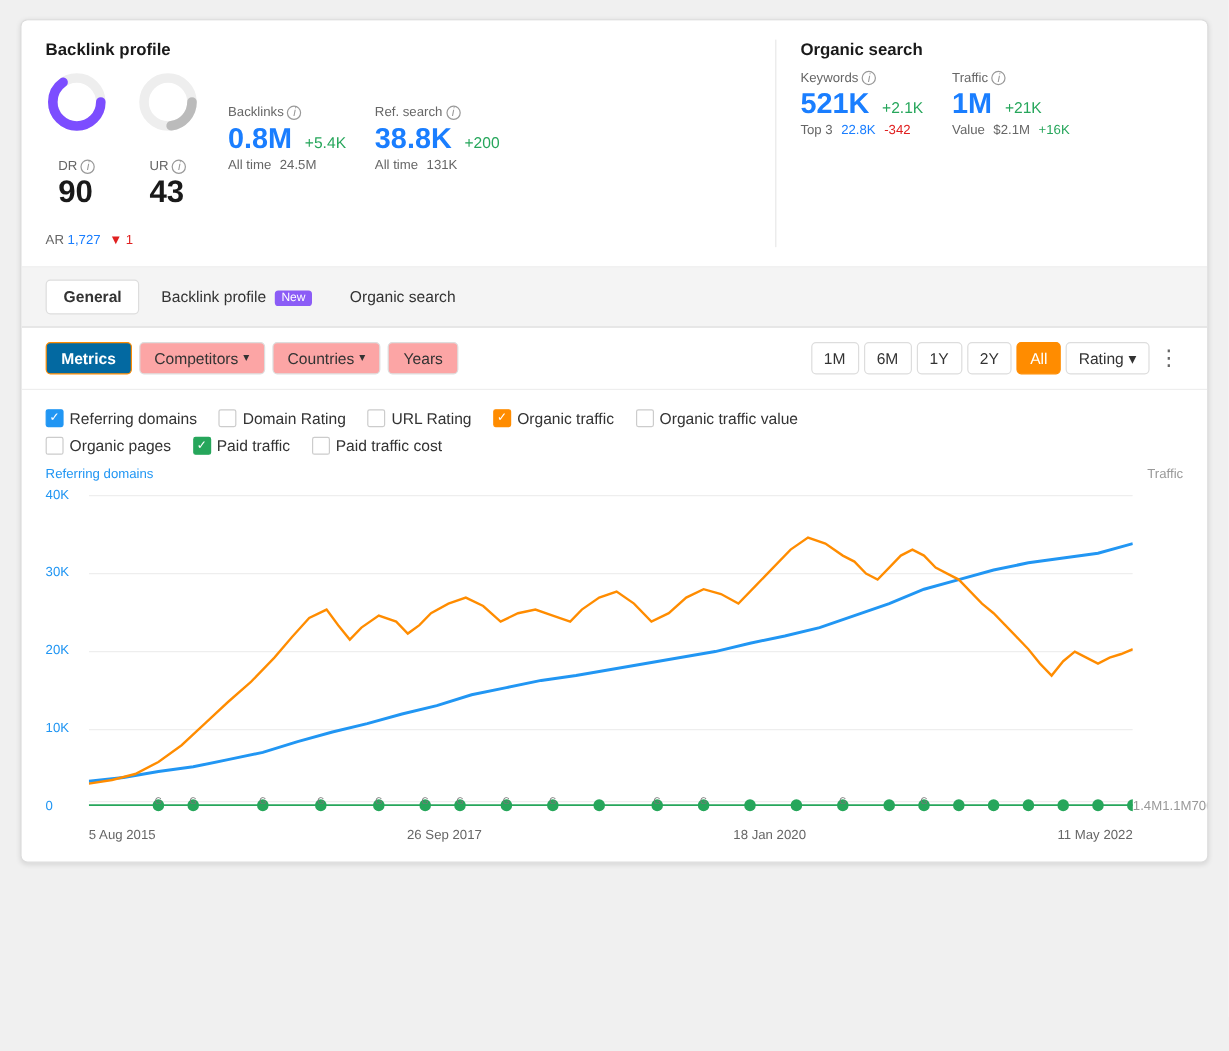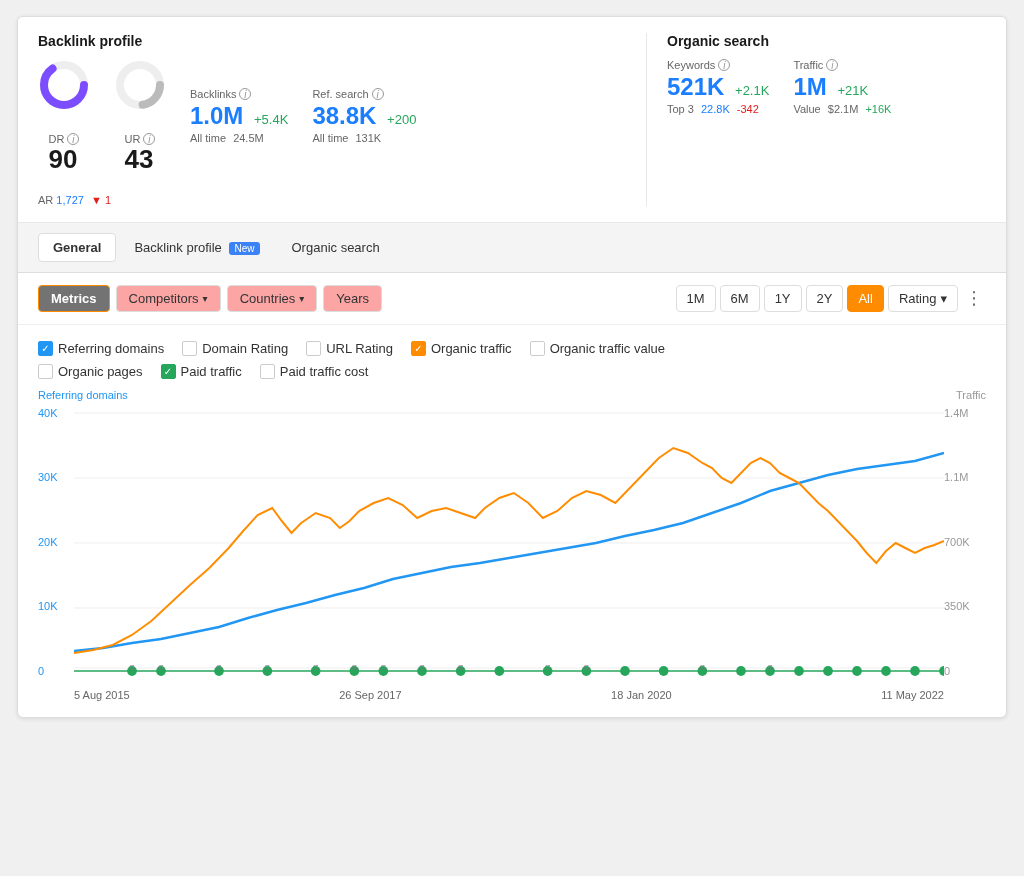--- a/index.html
+++ b/index.html
@@ -26,26 +26,26 @@
     .donut-title { font-size: 11px; color: #666; display: flex; align-items: center; gap: 3px; }
     .donut-number { font-size: 26px; font-weight: 700; color: #1a1a1a; line-height: 1.1; }
     .ar-row { font-size: 11px; color: #666; margin-top: 20px; }
     .ar-row .blue { color: #1a7eff; }
     .ar-row .red-arrow { color: #e02020; }
 
     
     .tabs-row { display: flex; align-items: center; padding: 10px 20px; background: #f4f4f4; border-bottom: 1px solid #ddd; gap: 4px; }
     .tab { padding: 6px 14px; border-radius: 4px; cursor: pointer; font-size: 13px; color: #333; background: none; border: none; font-weight: 500; }
     .tab.active { background: #fff; border: 1px solid #ddd; font-weight: 600; }
-    .tab-badge { background: #3b82f6; color: #fff; font-size: 10px; padding: 1px 5px; border-radius: 3px; margin-left: 4px; vertical-align: middle; }
+    .tab-badge { background: #8b5cf6; color: #fff; font-size: 10px; padding: 1px 5px; border-radius: 3px; margin-left: 4px; vertical-align: middle; }
 
     
     .filter-row { display: flex; align-items: center; padding: 12px 20px; border-bottom: 1px solid #eee; gap: 6px; }
     .filter-btn { padding: 5px 12px; border-radius: 4px; border: 1px solid #ddd; background: #fca5a5; font-size: 13px; color: #333; cursor: pointer; display: flex; align-items: center; gap: 4px; }
-    .filter-btn.active { background: #737373; color: #fff; border-color: #ff8c00; font-weight: 600; }
+    .filter-btn.active { background: #0369a1; color: #fff; border-color: #ff8c00; font-weight: 600; }
     .filter-btn .chevron { font-size: 10px; }
     .time-group { margin-left: auto; display: flex; align-items: center; gap: 4px; }
     .time-btn { padding: 5px 10px; border: 1px solid #ddd; background: #fff; font-size: 13px; color: #333; cursor: pointer; border-radius: 4px; }
     .time-btn.active { background: #ff8c00; color: #fff; border-color: #ff8c00; }
     .time-period { padding: 5px 10px; border: 1px solid #ddd; background: #fff; font-size: 13px; color: #333; cursor: pointer; border-radius: 4px; display: flex; align-items: center; gap: 4px; }
     .more-icon { width: 24px; height: 24px; display: flex; align-items: center; justify-content: center; cursor: pointer; color: #666; font-size: 18px; }
 
     
     .performance-section { padding: 16px 20px; }
     .performance-header { display: flex; justify-content: space-between; align-items: center; margin-bottom: 14px; }
@@ -104,21 +104,21 @@
             <div class="donut-number">43</div>
           </div>
         </div>
 
         <div class="metric-item">
           <div class="metric-label">
             <span>Backlinks</span>
             <span class="info-icon">i</span>
           </div>
           <div class="metric-value blue">
-            <span>1.0M</span>
+            <span>0.8M</span>
             <span style="font-size:13px; color:#26a65b; font-weight:500; margin-left:4px;">+5.4K</span>
           </div>
           <div class="metric-sub">
             <span>All time</span>
             <span style="margin-left:4px;">24.5M</span>
           </div>
         </div>
 
         <div class="metric-item">
           <div class="metric-label">
@@ -333,21 +333,21 @@
 
           
           <div style="display:flex; justify-content:space-between; margin-top:2px;">
             <span style="font-size:11px; color:#666;">5 Aug 2015</span>
             <span style="font-size:11px; color:#666;">26 Sep 2017</span>
             <span style="font-size:11px; color:#666;">18 Jan 2020</span>
             <span style="font-size:11px; color:#666;">11 May 2022</span>
           </div>
         </div>
 
-        <div style="width:42px; display:flex; flex-direction:column; justify-content:space-between; padding-bottom:24px; padding-top:4px; ">
+        <div style="width:42px; display:flex; justify-content:space-between; padding-bottom:24px; padding-top:4px; align-items:flex-end;">
           <span style="font-size:11px; color:#999;">1.4M</span>
           <span style="font-size:11px; color:#999;">1.1M</span>
           <span style="font-size:11px; color:#999;">700K</span>
           <span style="font-size:11px; color:#999;">350K</span>
           <span style="font-size:11px; color:#999;">0</span>
         </div>
       </div>
     </div>
   </div>
 

